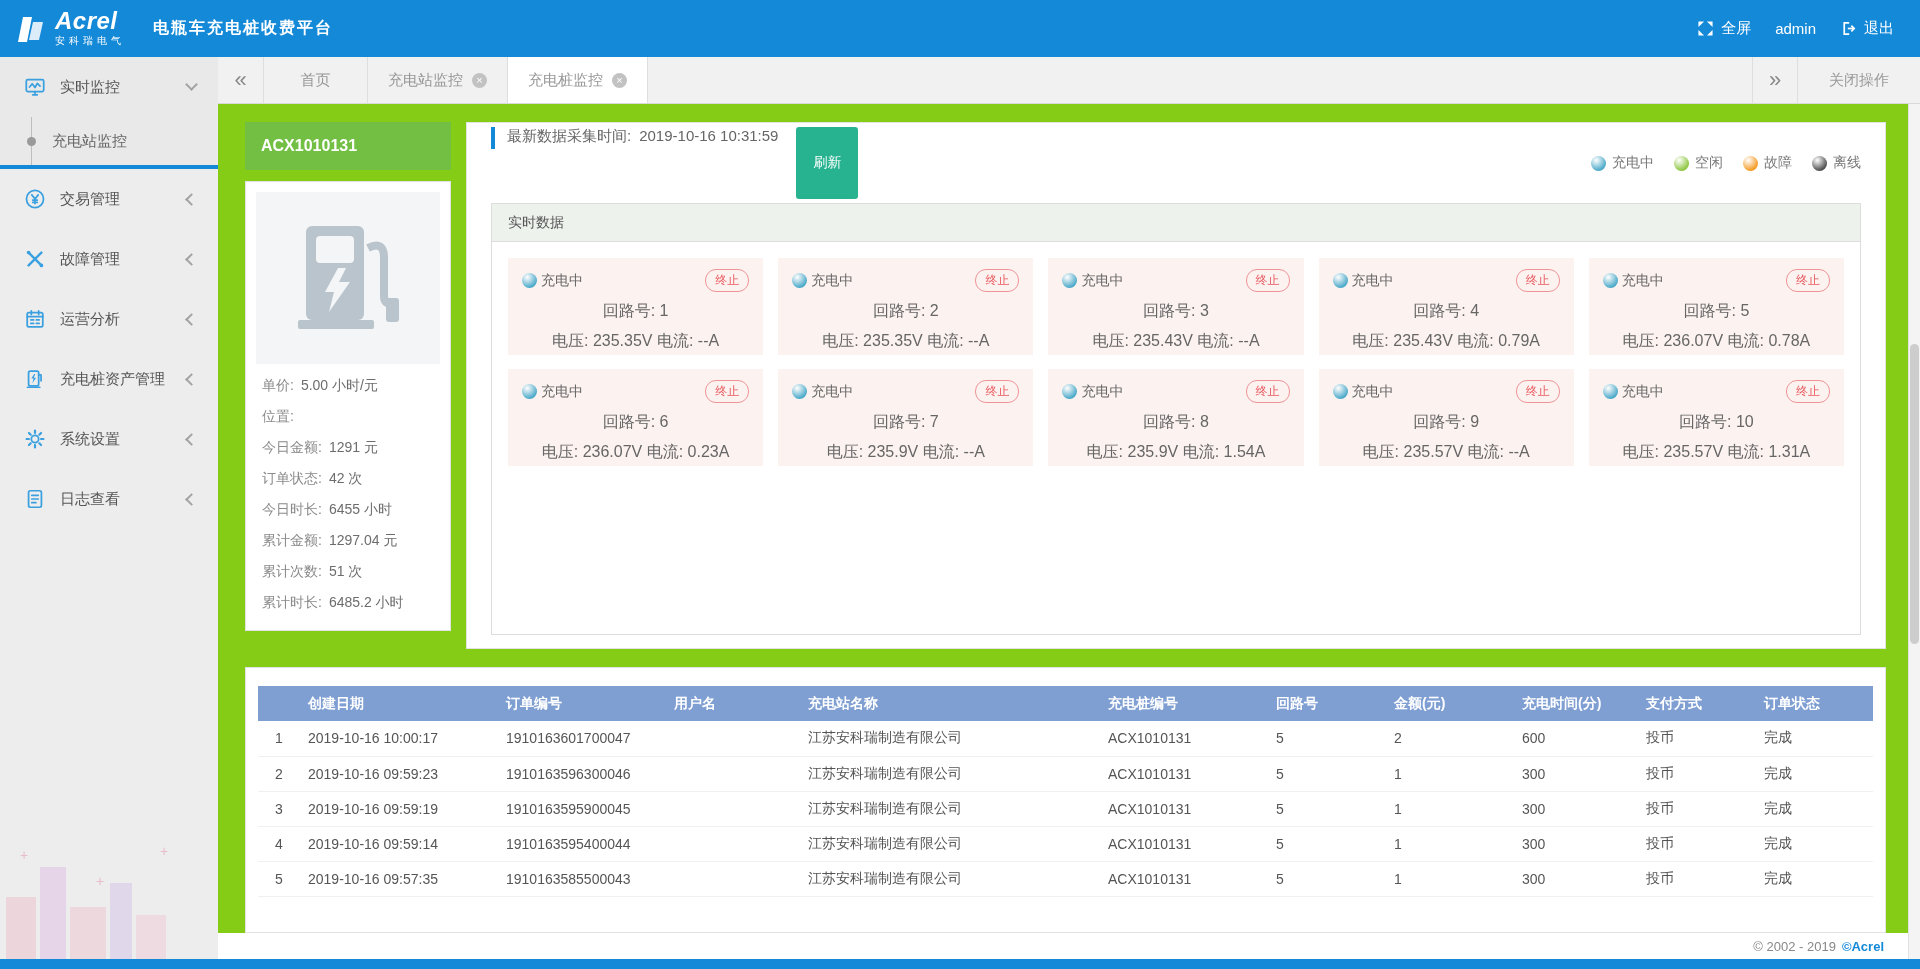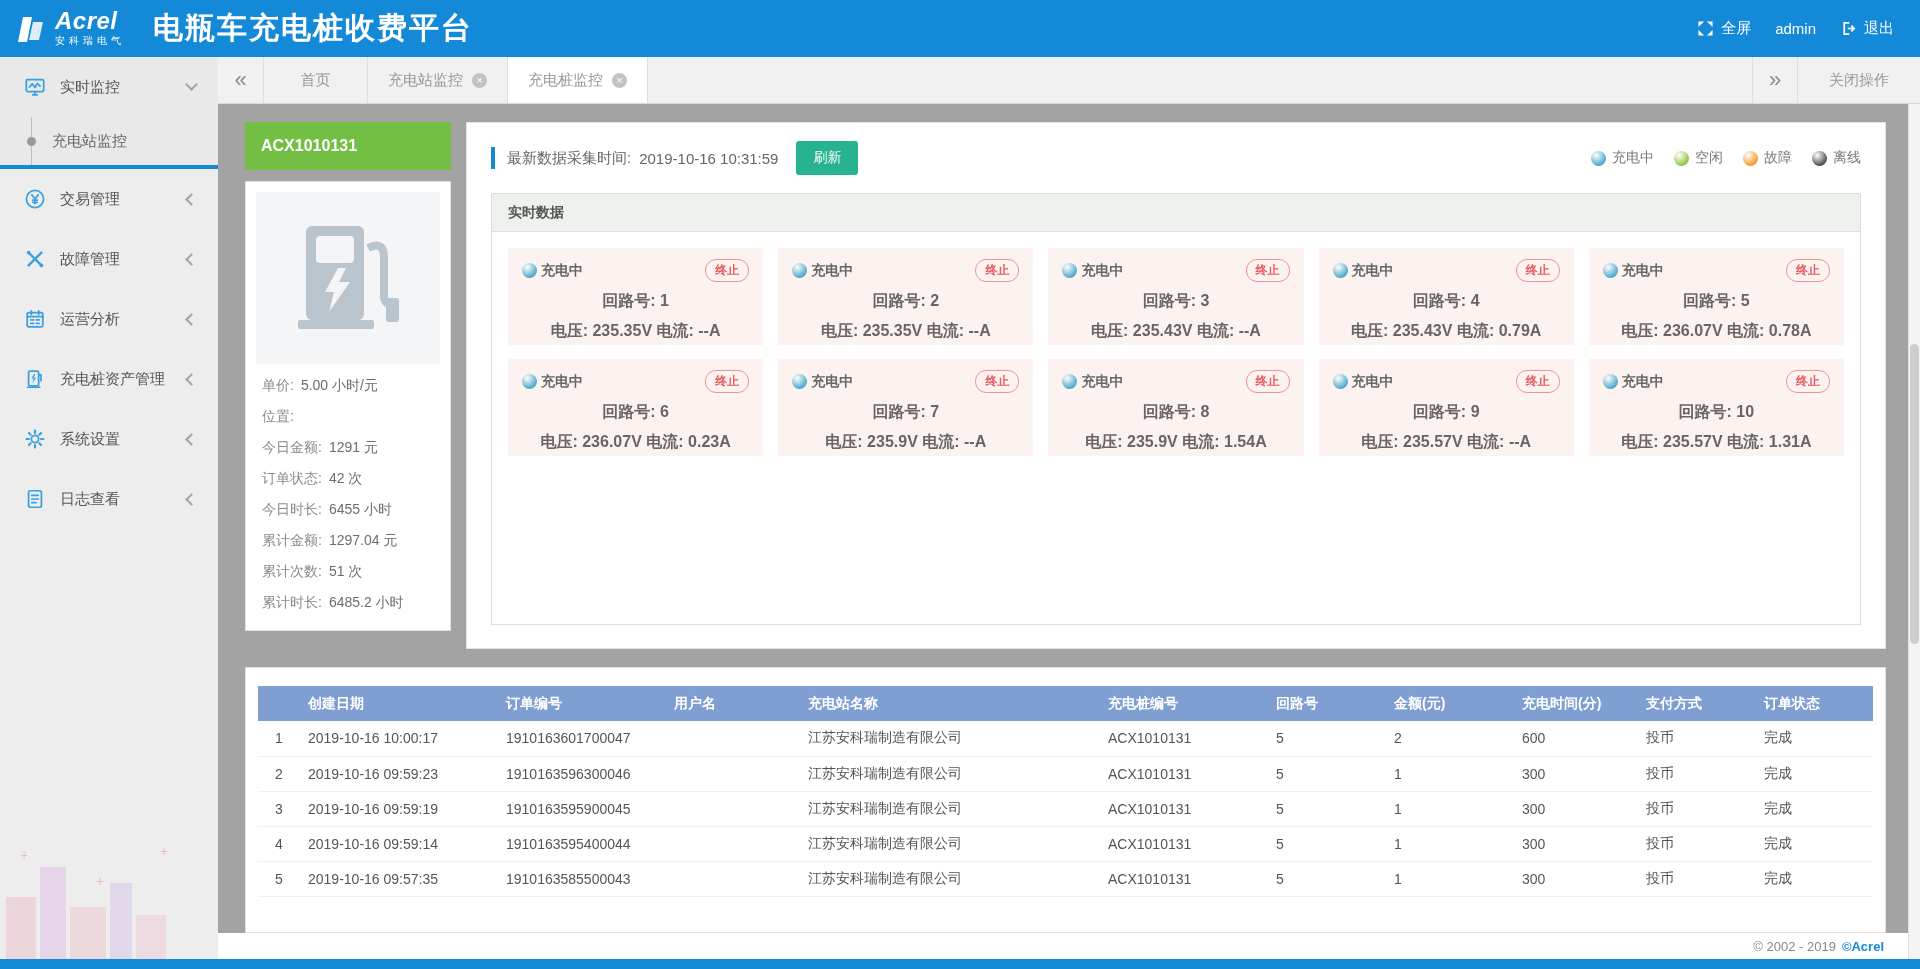--- a/index.html
+++ b/index.html
@@ -1,24 +1,24 @@
 <!DOCTYPE html>
 <html><head>
 <meta charset="utf-8">
 <style>
   * { margin:0; padding:0; box-sizing:border-box; }
   html,body { width:1920px; height:969px; font-family:"Liberation Sans",sans-serif; }
-  .stage { position:relative; width:1920px; height:969px; background:#a3a3a3; overflow:hidden; }
+  .stage { position:relative; width:1920px; height:969px; background:#84cc16; overflow:hidden; }
 
   
   .topbar { position:absolute; top:0; left:0; right:0; height:57px; background:#1489d8; display:flex; align-items:center; color:#fff; z-index:30; }
   .logo { margin-left:16px; display:flex; align-items:center; gap:9px; }
   .logo-text .brand { font-size:24px; font-weight:bold; font-style:italic; line-height:24px; letter-spacing:.5px; }
   .logo-text .brand-sub { font-size:10px; letter-spacing:4px; margin-top:1px; }
-  .app-title { font-size:30px; font-weight:bold; margin-left:28px; letter-spacing:2px; }
+  .app-title { font-size:16px; font-weight:bold; margin-left:28px; letter-spacing:2px; }
   .topbar-right { margin-left:auto; margin-right:26px; display:flex; gap:24px; font-size:15px; align-items:center; }
   .top-link { display:flex; align-items:center; gap:7px; cursor:pointer; }
 
   
   .tabbar { position:absolute; top:57px; left:218px; right:0; height:47px; background:#f1f1f1; border-bottom:1px solid #d9d9d9; display:flex; align-items:stretch; z-index:20; }
   .tab-nav { width:46px; display:flex; align-items:center; justify-content:center; color:#8a8a8a; font-size:22px; border-right:1px solid #dedede; cursor:pointer; }
   .tab-nav.right { border-left:1px solid #dedede; }
   .tab { min-width:104px; padding:0 20px; display:flex; align-items:center; justify-content:center; gap:9px; color:#979797; font-size:15px; border-right:1px solid #dedede; cursor:pointer; }
   .tab.active { background:#fff; }
   .tab-close { width:15px; height:15px; border-radius:50%; background:#c2c2c2; color:#fff; font-size:11px; line-height:14px; text-align:center; }
@@ -50,29 +50,29 @@
   
   .station-panel { position:absolute; left:245px; top:122px; width:206px; z-index:5; }
   .station-header { height:48px; background:#72bf44; color:#fff; font-size:16px; font-weight:bold; display:flex; align-items:center; padding-left:16px; cursor:pointer; }
   .station-card { background:#fff; border:1px solid #e2e2e2; margin-top:11px; padding:10px 0 16px; height:450px; }
   .station-icon-box { margin:0 10px; height:172px; background:#f3f5f6; display:flex; align-items:center; justify-content:center; }
   .stat-line { padding-left:16px; margin-top:13px; font-size:14px; color:#8a8a8a; }
   .stat-line .stat-value { color:#6d6d6d; margin-left:7px;text-align:right; }
 
   
   .monitor-panel { position:absolute; left:466px; top:122px; width:1420px; height:527px; background:#fff; border:1px solid #e2e2e2; z-index:5; }
-  .monitor-top { height:70px; display:flex; align-items:center; padding:12px 24px; }
+  .monitor-top { height:80px; display:flex; padding:4px 24px; }
   .accent { width:4px; height:22px; background:#1489d8; margin-right:12px; }
   .collect-label, .collect-time { font-size:15px; color:#666; }
   .collect-time { margin-left:8px; }
   .refresh-btn { margin-left:18px; background:#27b390; color:#fff; border:none; border-radius:3px; font-size:14px; padding:8px 17px; cursor:pointer; font-family:inherit; }
   .legend { margin-left:auto; display:flex; gap:20px; align-items:center; }
   .legend-item { display:flex; align-items:center; gap:6px; font-size:14px; color:#777; }
   .sphere { width:15px; height:15px; border-radius:50%; flex:0 0 15px; }
-  .rt-section { margin:0 24px; border:1px solid #ddd; height:432px;font-weight:bold; }
+  .rt-section { margin:0 24px; border:1px solid #ddd; height:432px; }
   .rt-header { height:38px; background:#edf2ed; border-bottom:1px solid #ddd; display:flex; align-items:center; padding-left:16px; font-size:14px; color:#555; }
   .rt-grid { padding:16px; display:grid; grid-template-columns:repeat(5,1fr); gap:14px 15px; }
   .circuit-card { background:#fcf3f1; height:97px; padding:11px 14px; }
   .cc-top { display:flex; align-items:center; gap:4px; }
   .cc-status { font-size:14px; color:#666; }
   .terminate { margin-left:auto; font-size:12px; color:#e85a5f; border:1px solid #ef9398; border-radius:11px; padding:2px 9px; cursor:pointer; background:transparent; }
   .cc-line { text-align:center; font-size:16px; color:#666; margin-top:9px; }
 
   
   .orders-panel { position:absolute; left:245px; top:667px; width:1641px; height:266px; background:#fff; border:1px solid #e2e2e2; overflow:hidden; z-index:5; }

